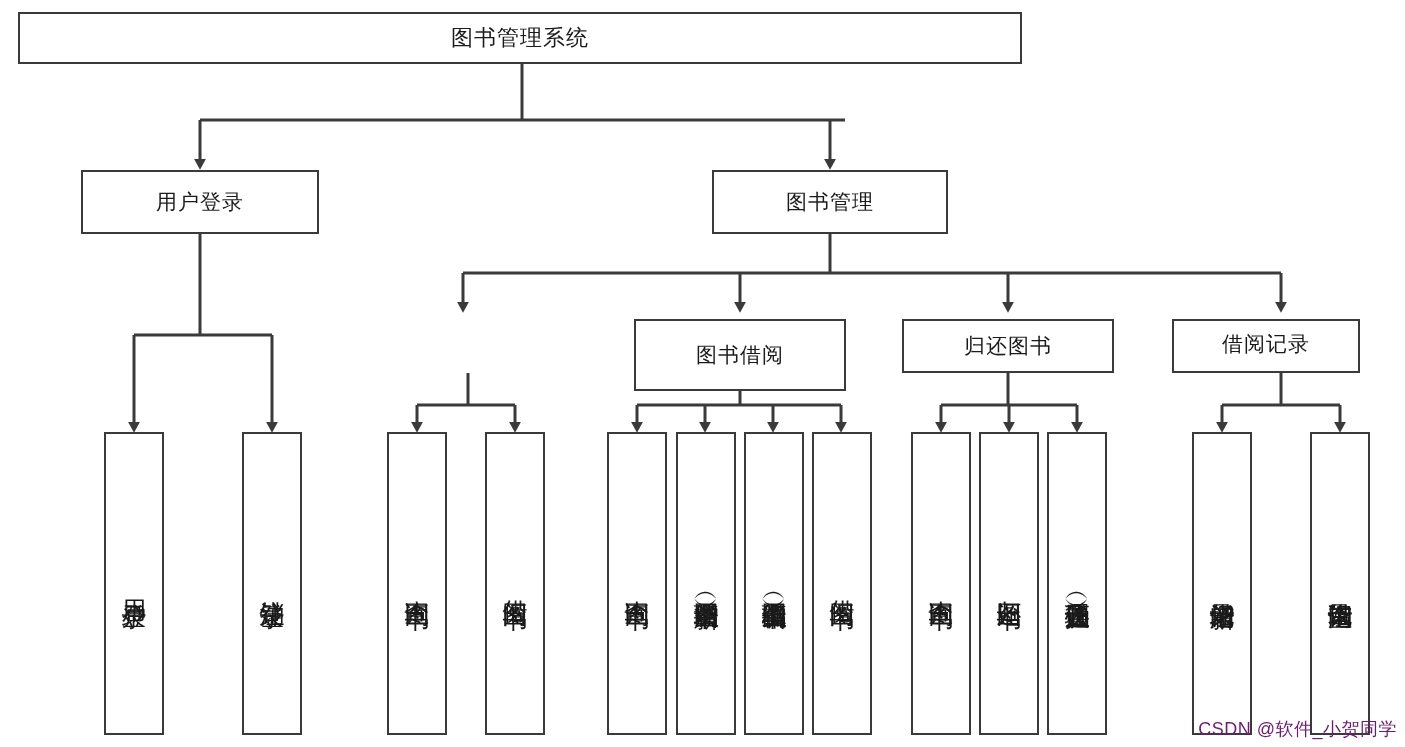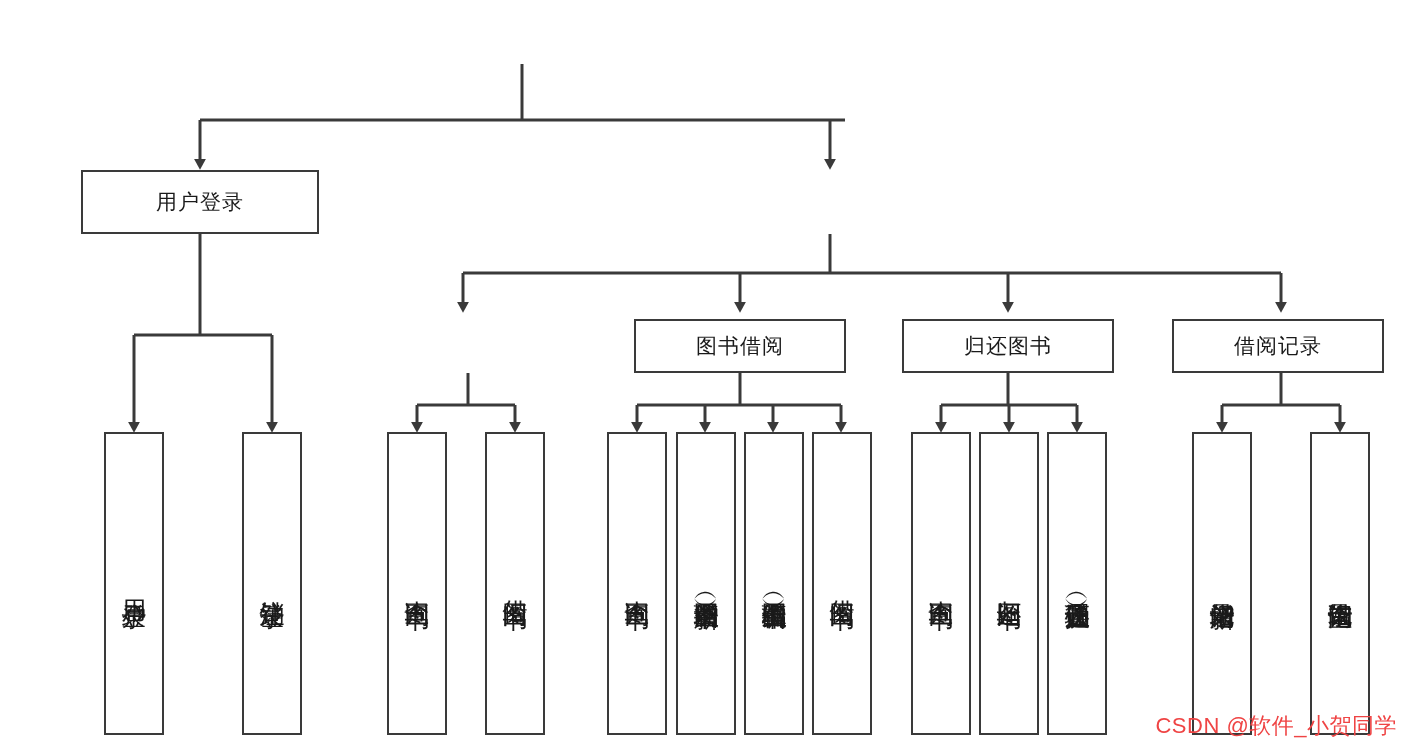--- a/index.html
+++ b/index.html
@@ -58,22 +58,22 @@
   }
   .v.long .lbl{
     font-size:25px;
     letter-spacing:0px;
     line-height:1.02;
   }
   .watermark{
     position:absolute;
     right:8px;
     bottom:6px;
-    font-size:22px;
-    color:#ef4444;
+    font-size:18px;
+    color:#701a75;
     letter-spacing:0.5px;
     z-index:5;
     white-space:nowrap;
   }
 </style>
 </head>
 <body>
 
 <div id="canvas">
 
@@ -120,32 +120,38 @@
       <path d="M1009,405 L1009,423" marker-end="url(#arw)"></path>
       <path d="M1077,405 L1077,423" marker-end="url(#arw)"></path>
 
       <path d="M1281,373 L1281,405"></path>
       <path d="M1222,405 L1340,405"></path>
       <path d="M1222,405 L1222,423" marker-end="url(#arw)"></path>
       <path d="M1340,405 L1340,423" marker-end="url(#arw)"></path>
     </g>
   </svg>
 
+  <div class="node h root" style="left:18px;top:12px;width:1004px;height:52px;">
+    <span class="lbl">图书管理系统</span>
+  </div>
 
   <div class="node h" style="left:81px;top:170px;width:238px;height:64px;">
     <span class="lbl">用户登录</span>
   </div>
+  <div class="node h" style="left:712px;top:170px;width:236px;height:64px;">
+    <span class="lbl">图书管理</span>
+  </div>
 
-  <div class="node h" style="left:634px;top:319px;width:212px;height:54px;">
+  <div class="node h" style="left:634px;top:319px;width:212px;height:72px;">
     <span class="lbl">图书借阅</span>
   </div>
   <div class="node h" style="left:902px;top:319px;width:212px;height:54px;">
     <span class="lbl">归还图书</span>
   </div>
-  <div class="node h" style="left:1172px;top:319px;width:212px;height:54px;">
+  <div class="node h" style="left:1172px;top:319px;width:188px;height:54px;font-family:Liberation Mono, monospace;">
     <span class="lbl">借阅记录</span>
   </div>
 
   <div class="node v" style="left:104px;top:432px;width:60px;height:303px;">
     <span class="lbl">用户登录</span>
   </div>
   <div class="node v" style="left:242px;top:432px;width:60px;height:303px;">
     <span class="lbl">注销登录</span>
   </div>
 

